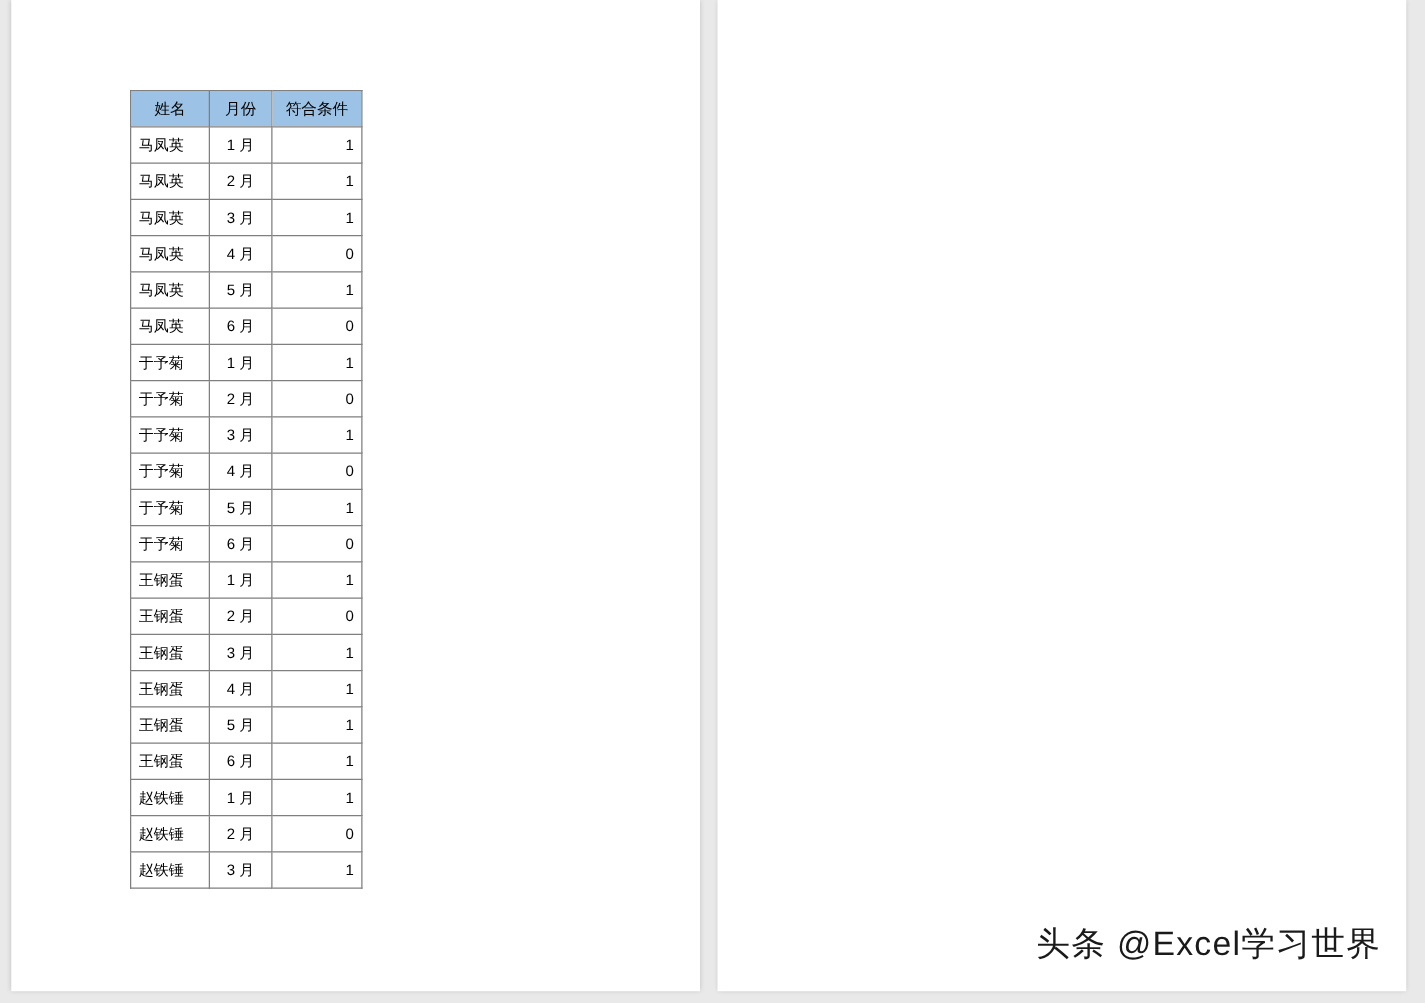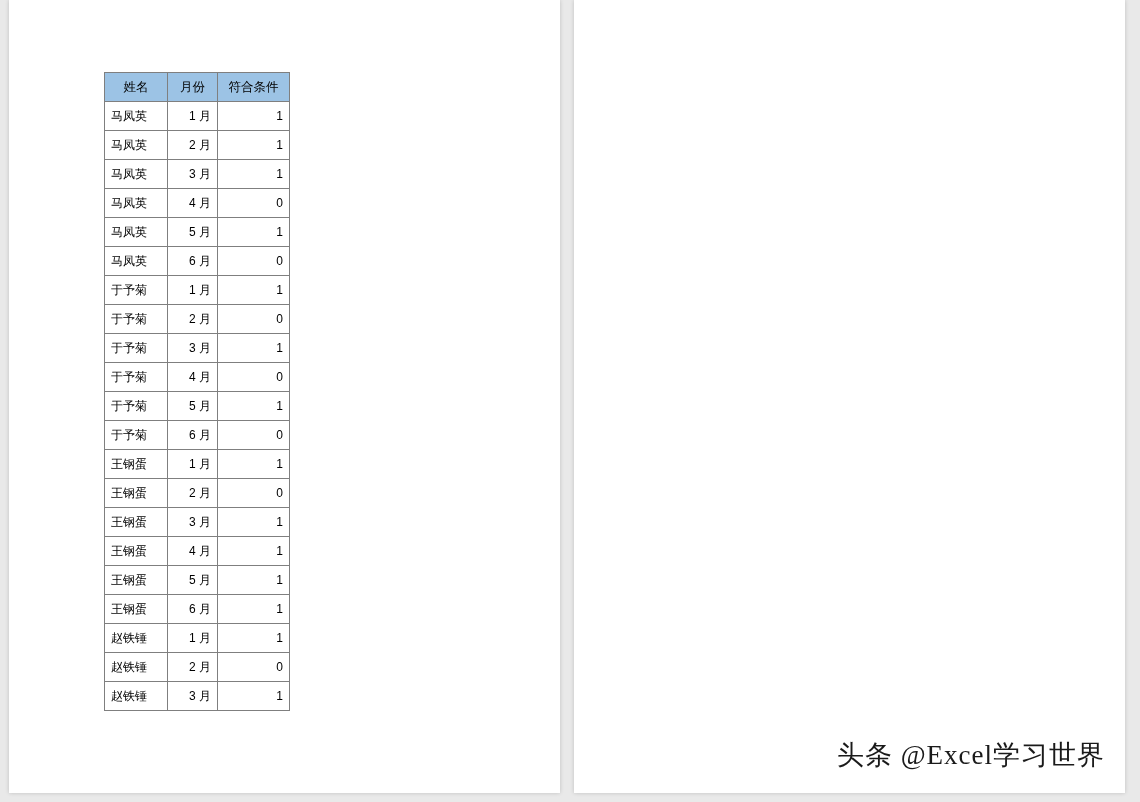--- a/index.html
+++ b/index.html
@@ -45,36 +45,36 @@
     box-sizing: border-box;
     white-space: nowrap;
     overflow: hidden;
   }
   table.grid th {
     background: #9cc3e5;
     text-align: center;
     font-size: 12.5px;
   }
   .col-name { width: 63px; text-align: left; }
-  .col-month { width: 50px; text-align: right; }
+  .col-month { width: 50px; text-align: center; }
   .col-value { width: 72px; text-align: right; }
 
   #table-left {
     position: absolute;
     left: 95px;
     top: 72px;
   }
   .watermark {
     position: absolute;
     right: 20px;
     bottom: 20px;
     font-size: 27px;
     color: #1a1a1a;
     letter-spacing: 1px;
-    font-family: Liberation Serif, serif;
+    font-family: Liberation Sans, sans-serif;
   }
 </style>
 </head>
 <body>
 
 <div id="root">
 
   <div class="page" id="page-left">
     <table class="grid" id="table-left">
       <thead>

